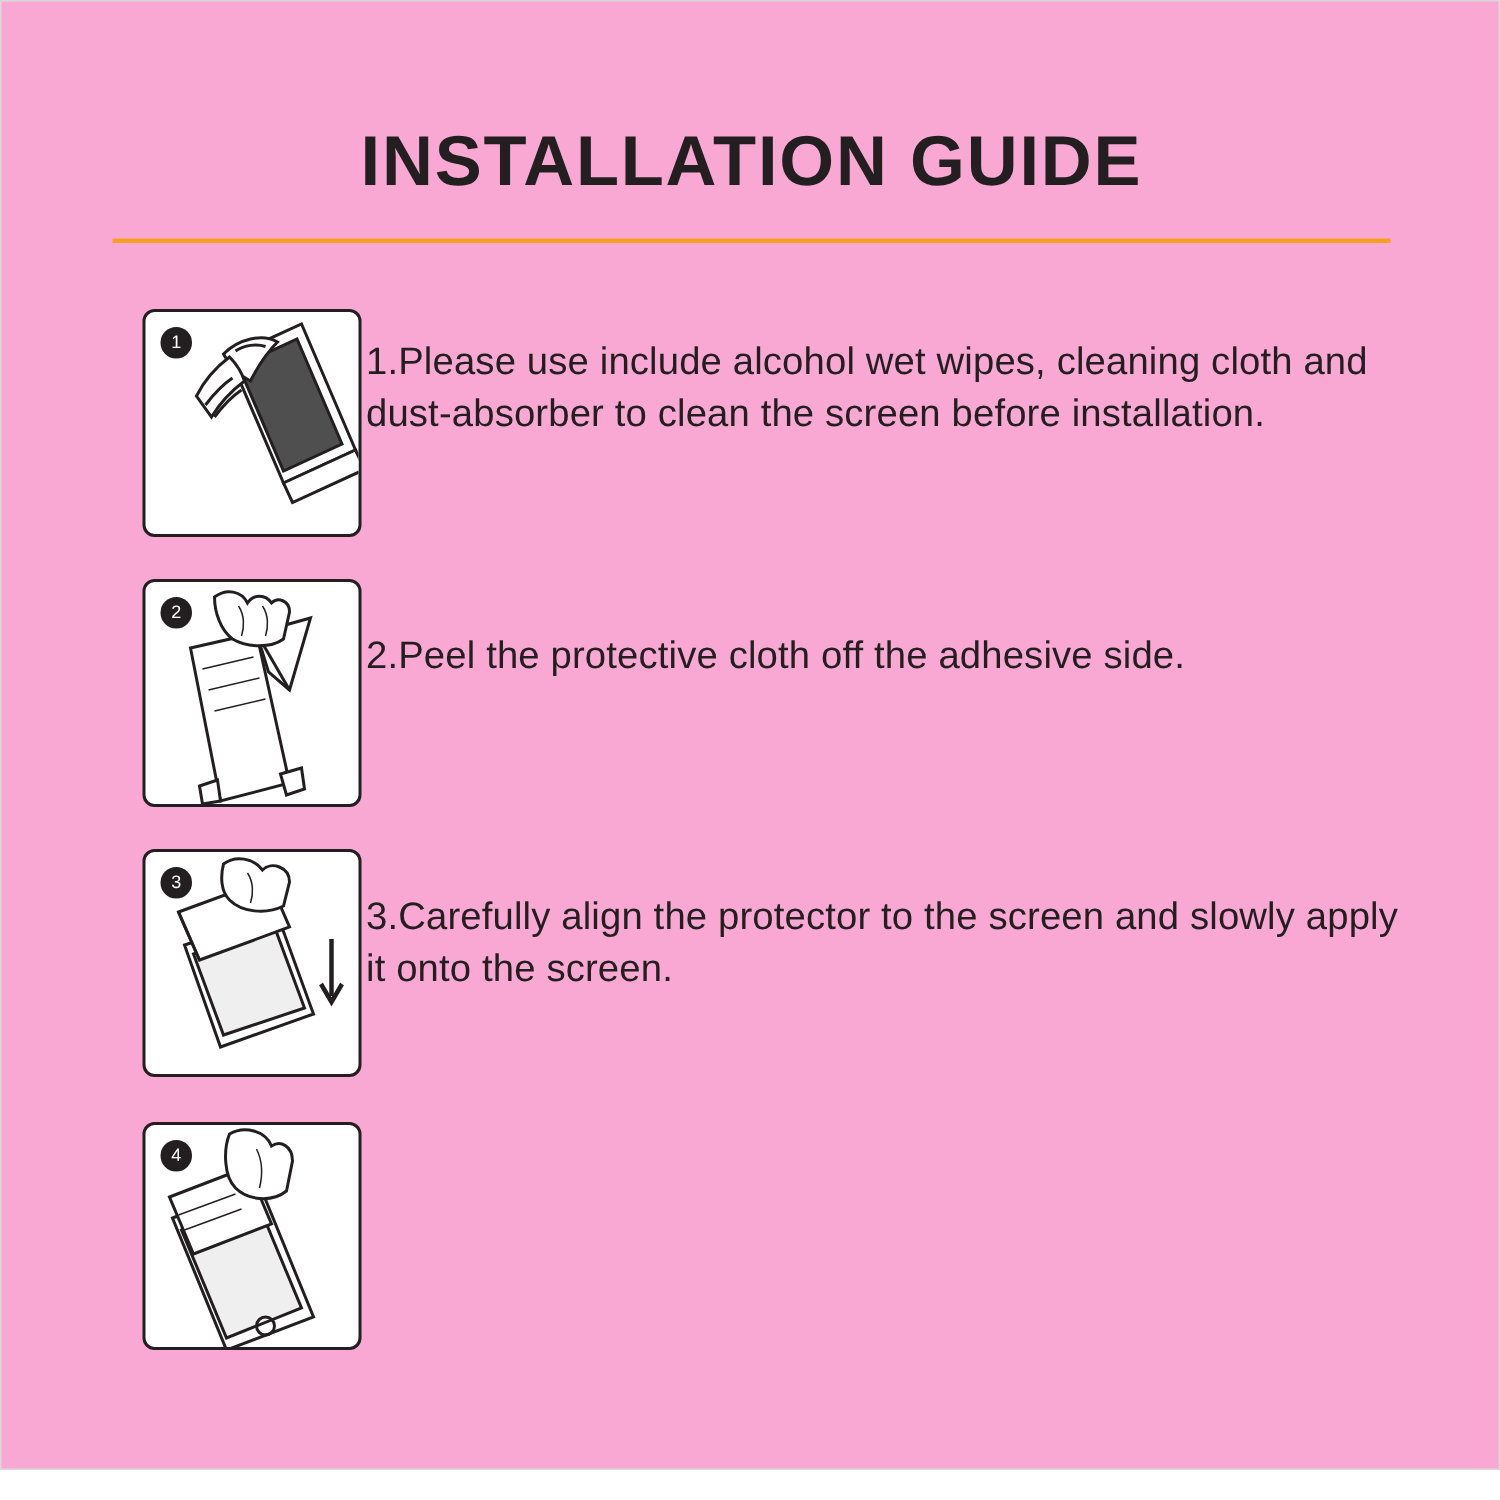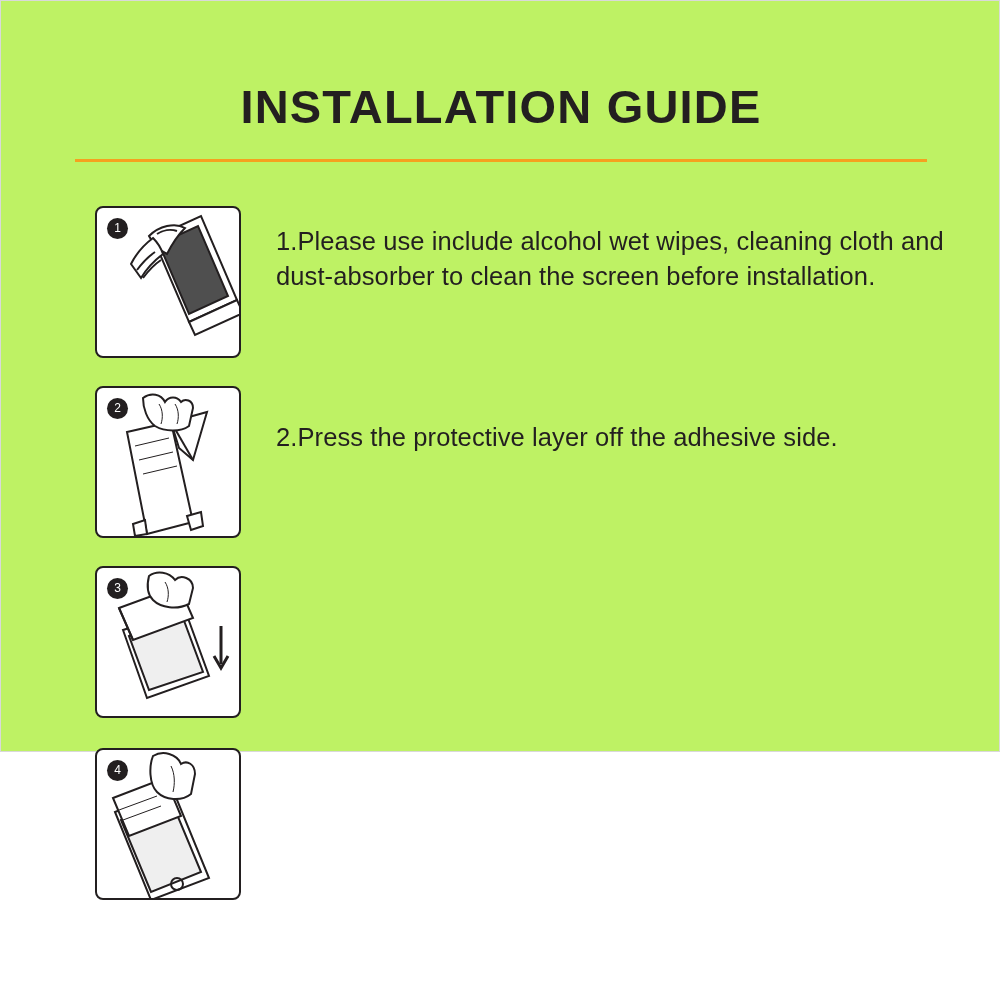--- a/index.html
+++ b/index.html
@@ -10,24 +10,24 @@
   body {
     width: 1000px;
     height: 1000px;
     font-family: "Liberation Sans", sans-serif;
     color: #231f20;
     overflow: hidden;
   }
   .page {
     position: relative;
     width: 1000px;
-    height: 752px;
+    height: 980px;
     box-sizing: border-box;
     border: 1px solid #d9d9d9;
-    background: #bef264;
+    background: #f9a8d4;
   }
   .title {
     position: absolute;
     top: 78px;
     left: 0;
     width: 1000px;
     text-align: center;
     font-size: 47px;
     font-weight: bold;
     letter-spacing: 1.2px;
@@ -80,21 +80,21 @@
     text-align: center;
     font-family: "Liberation Sans", sans-serif;
     z-index: 5;
   }
   .thumb svg {
     position: absolute;
     top: 0;
     left: 0;
   }
   .step-text {
-    padding-left: 35px;
+    padding-left: 3px;
     padding-top: 18px;
     font-size: 25.5px;
     line-height: 35px;
     color: #231f20;
     max-width: 690px;
     font-family: "Liberation Sans", sans-serif;
     letter-spacing: 0.1px;
   }
   .step-text .num {
     display: inline;
@@ -160,21 +160,21 @@
             <path d="M46 10 C54 4 64 6 68 14 C72 8 80 8 84 14 C88 10 96 12 96 20 L92 38 C84 44 68 44 58 38 C50 32 46 20 46 10 Z" fill="#ffffff"></path>
             <path d="M62 16 C66 22 66 30 64 36" stroke-width="1"></path>
             <path d="M78 16 C82 22 82 30 80 36" stroke-width="1"></path>
 
             <path d="M36 136 L48 132 L50 146 L38 148 Z" fill="#ffffff"></path>
             <path d="M90 128 L104 124 L106 138 L94 142 Z" fill="#ffffff"></path>
           </g>
         </svg>
       </div>
       <div class="step-text">
-        <span class="num">2.</span><span>Press the protective layer off the adhesive side.</span>
+        <span class="num">2.</span><span>Peel the protective cloth off the adhesive side.</span>
       </div>
     </div>
 
     <div class="step s3">
       <div class="thumb">
         <div class="badge">3</div>
         <svg width="146" height="152" viewBox="0 0 146 152">
           <g fill="none" stroke="#231f20" stroke-width="2">
 
             <path d="M26 62 L88 42 L112 108 L50 130 Z" fill="#ffffff"></path>
@@ -183,20 +183,23 @@
             <path d="M22 40 L82 18 L96 50 L36 72 Z" fill="#ffffff"></path>
             <path d="M22 40 L36 72"></path>
 
             <path d="M52 8 C60 2 72 4 78 12 C84 6 96 10 96 20 L92 36 C80 42 64 40 56 32 C50 26 50 16 52 8 Z" fill="#ffffff"></path>
             <path d="M68 14 C72 20 72 28 70 34" stroke-width="1"></path>
 
             <path d="M124 58 L124 96" stroke-width="3"></path>
             <path d="M117 88 L124 100 L131 88" stroke-width="3" fill="none"></path>
           </g>
         </svg>
+      </div>
+      <div class="step-text">
+        <span class="num">3.</span><span>Carefully align the protector to  the screen and slowly apply it onto the screen.</span>
       </div>
     </div>
 
     <div class="step s4">
       <div class="thumb">
         <div class="badge">4</div>
         <svg width="146" height="152" viewBox="0 0 146 152">
           <g fill="none" stroke="#231f20" stroke-width="2">
 
             <path d="M18 62 L76 40 L112 128 L54 150 Z" fill="#ffffff"></path>

